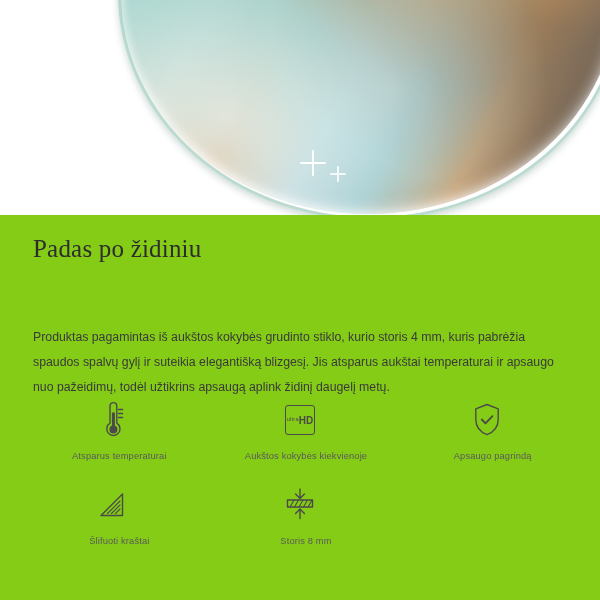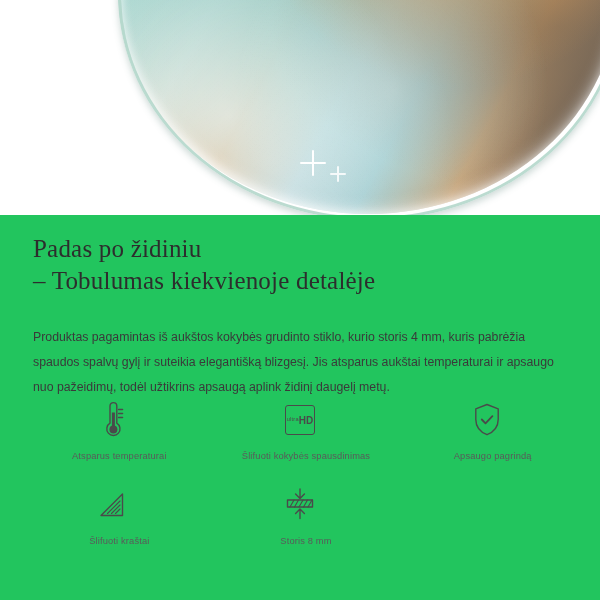--- a/index.html
+++ b/index.html
@@ -11,21 +11,21 @@
     height: 600px;
     background: #ffffff;
     font-family: "Liberation Sans", sans-serif;
     overflow: hidden;
     position: relative;
   }
   .page {
     position: relative;
     width: 600px;
     height: 600px;
-    background: #22c55e;
+    background: #84cc16;
     overflow: hidden;
   }
 
   
   .hero {
     position: absolute;
     left: 0;
     top: 0;
     width: 600px;
     height: 215px;
@@ -193,21 +193,20 @@
 
   <div class="hero">
     <div class="hero-disc"></div>
     <div class="hero-rim"></div>
     <div class="sparkle sparkle-a"></div>
     <div class="sparkle sparkle-b"></div>
   </div>
 
   <div class="headline">
     <span>Padas po židiniu</span>
-    <span class="line2">– Tobulumas kiekvienoje detalėje</span>
   </div>
 
   <p class="body-copy">Produktas pagamintas iš aukštos kokybės grudinto stiklo, kurio storis 4 mm, kuris pabrėžia spaudos spalvų gylį ir suteikia elegantišką blizgesį. Jis atsparus aukštai temperaturai ir apsaugo nuo pažeidimų, todėl užtikrins apsaugą aplink židinį daugelį metų.</p>
 
   <div class="features">
 
     <div class="feature">
       <div class="feature-icon">
         <svg width="34" height="40" viewBox="0 0 34 40">
           <path class="ico-stroke" d="M14 6a3.4 3.4 0 0 1 6.8 0v17.2a6.6 6.6 0 1 1-6.8 0z"></path>
@@ -219,21 +218,21 @@
       <div class="feature-label">Atsparus temperaturai</div>
     </div>
 
     <div class="feature">
       <div class="feature-icon">
         <div class="ultrahd-box">
           <span class="ultrahd-top">ultra</span>
           <span class="ultrahd-bottom">HD</span>
         </div>
       </div>
-      <div class="feature-label">Šlifuoti kokybės spausdinimas</div>
+      <div class="feature-label">Aukštos kokybės kiekvienoje</div>
     </div>
 
     <div class="feature">
       <div class="feature-icon">
         <svg width="34" height="40" viewBox="0 0 34 40">
           <path class="ico-stroke" d="M17 4.5 5.8 8.8v10.6c0 7.3 4.8 12.6 11.2 15.3 6.4-2.7 11.2-8 11.2-15.3V8.8z"></path>
           <path class="ico-stroke" style="stroke-width:1.8" d="m11.8 19.5 3.7 3.8 6.9-7.2"></path>
         </svg>
       </div>
       <div class="feature-label">Apsaugo pagrindą</div>

